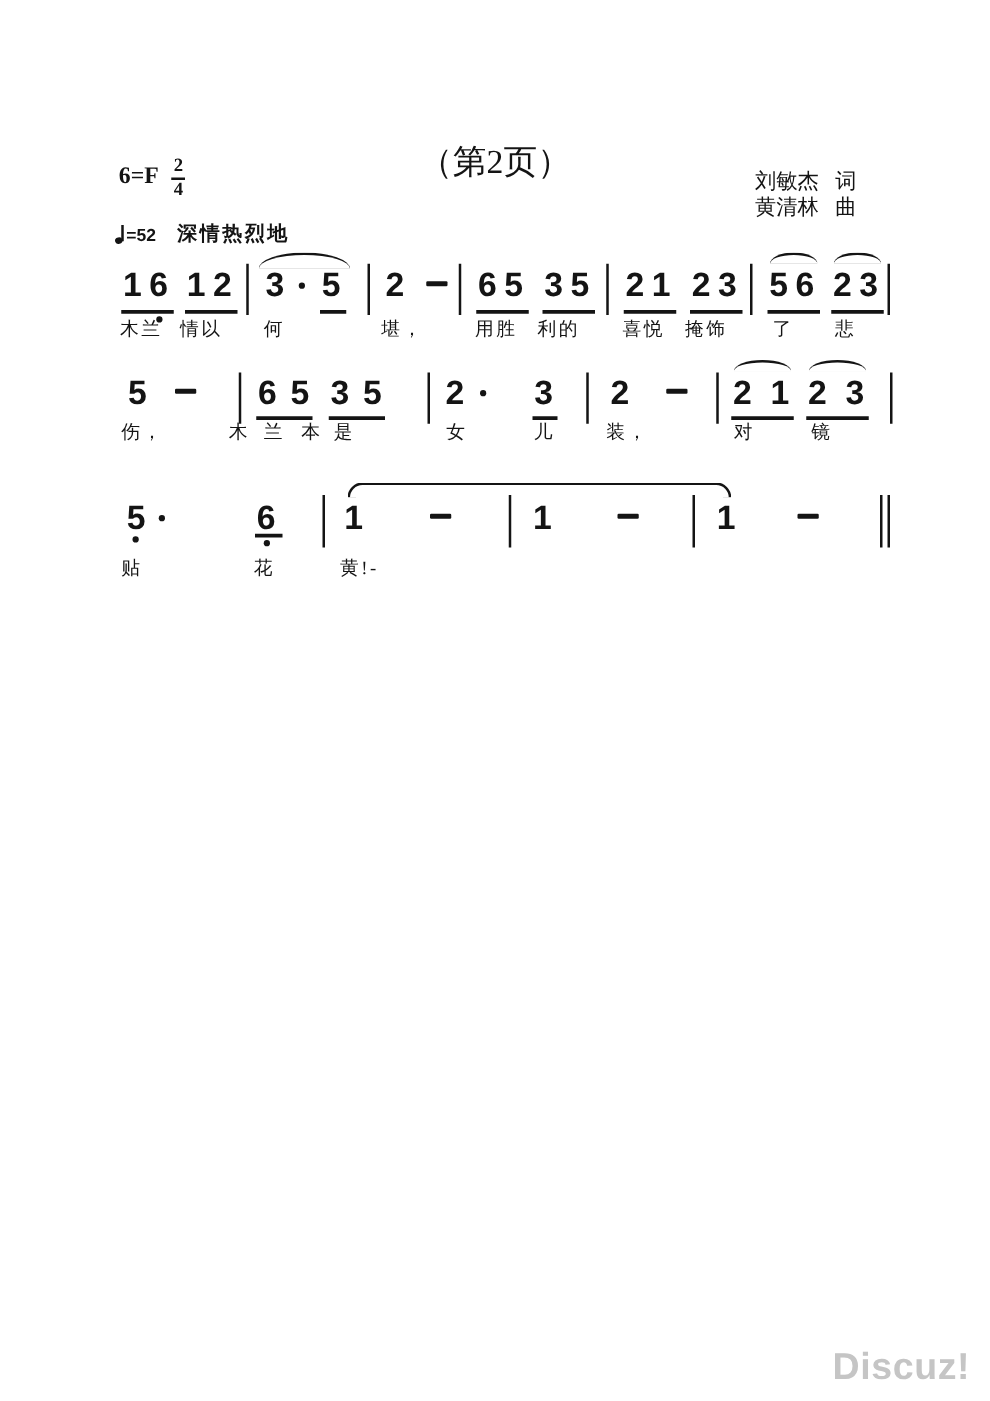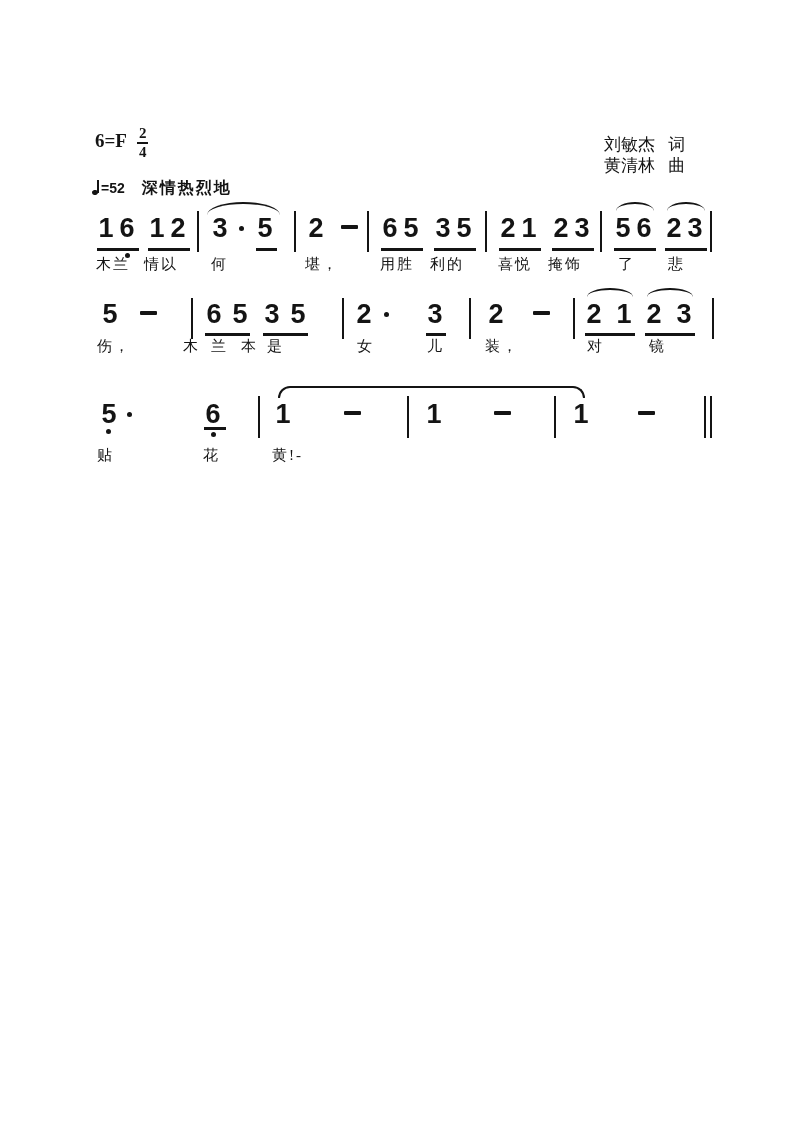--- a/index.html
+++ b/index.html
@@ -39,20 +39,21 @@
         border-radius:50% 50% 0 0/100% 100% 0 0;box-sizing:border-box;}
   .slur.flat{border-radius:16px 16px 0 0;border-left:2px solid #141414;border-right:2px solid #141414;}
   .lyric{position:absolute;font-size:15px;line-height:1;letter-spacing:2px;white-space:nowrap;}
   .watermark{position:absolute;left:666px;top:1077px;font-family:"Liberation Sans","DejaVu Sans",sans-serif;
              font-weight:700;font-size:30px;color:#c5c5c5;letter-spacing:0.5px;}
 </style>
 </head>
 <body>
 
 <div class="page">
+  <div class="subtitle">（第2页）</div>
 
   <div class="keysig">
     <span>6=F</span>
     <span class="frac">
       <span class="ftop">2</span>
       <span class="fbot">4</span>
     </span>
   </div>
 
   <div class="credits">
@@ -175,13 +176,14 @@
         <div class="adot" style="left: 127px; top: 412px;"></div>
         <div class="ldot" style="left: 106px; top: 429px;"></div>
         <div class="ldot" style="left: 211px; top: 432px;"></div>
         <div class="slur flat" style="left: 278px; top: 386px; width: 307px; height: 12px;"></div>
         <div class="lyric" style="left: 97px; top: 448px;">贴</div>
         <div class="lyric" style="left: 203px; top: 448px;">花</div>
         <div class="lyric" style="left: 272px; top: 448px;">黄!-</div>
       </div>
     </div>
 
+  <div class="watermark">Discuz!</div>
 </div>
 
 </body></html>

